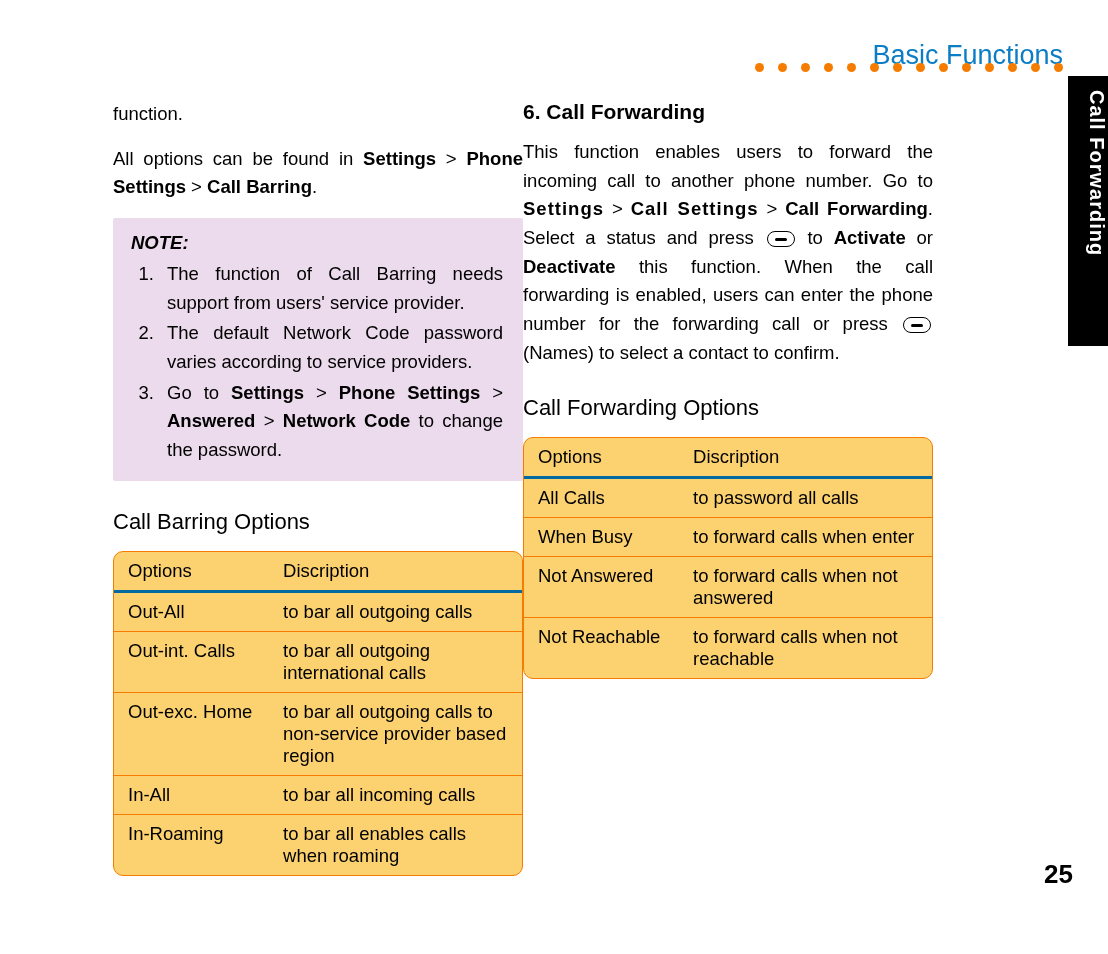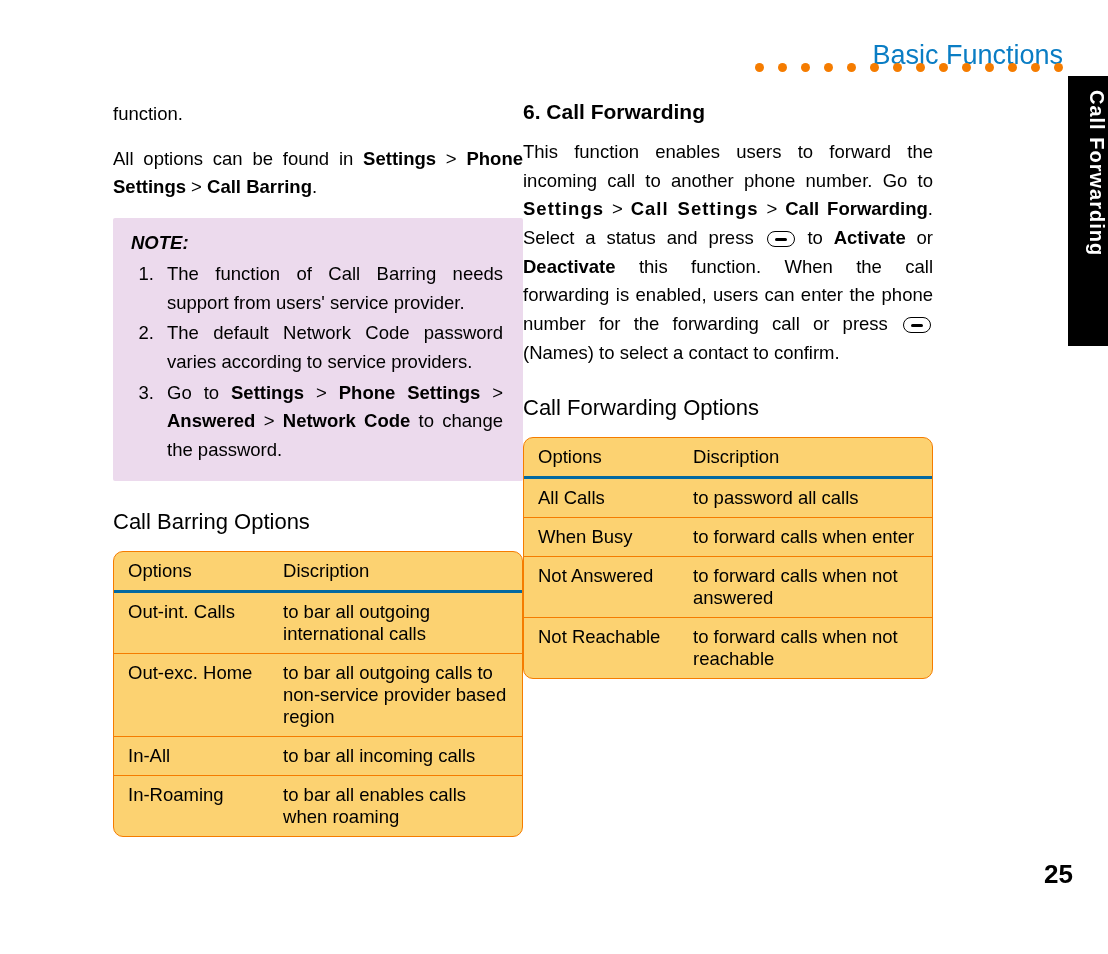--- a/index.html
+++ b/index.html
@@ -210,20 +210,24 @@
 
       <table class="tbl">
         <thead>
           <tr>
             <th>Options</th>
             <th>Discription</th>
           </tr>
         </thead>
         <tbody>
           <tr>
+            <td>Out-All</td>
+            <td>to bar all outgoing calls</td>
+          </tr>
+          <tr>
             <td>Out-int. Calls</td>
             <td>to bar all outgoing international calls</td>
           </tr>
           <tr>
             <td>Out-exc. Home</td>
             <td>to bar all outgoing calls to non-service provider based region</td>
           </tr>
           <tr>
             <td>In-All</td>
             <td>to bar all incoming calls</td>

